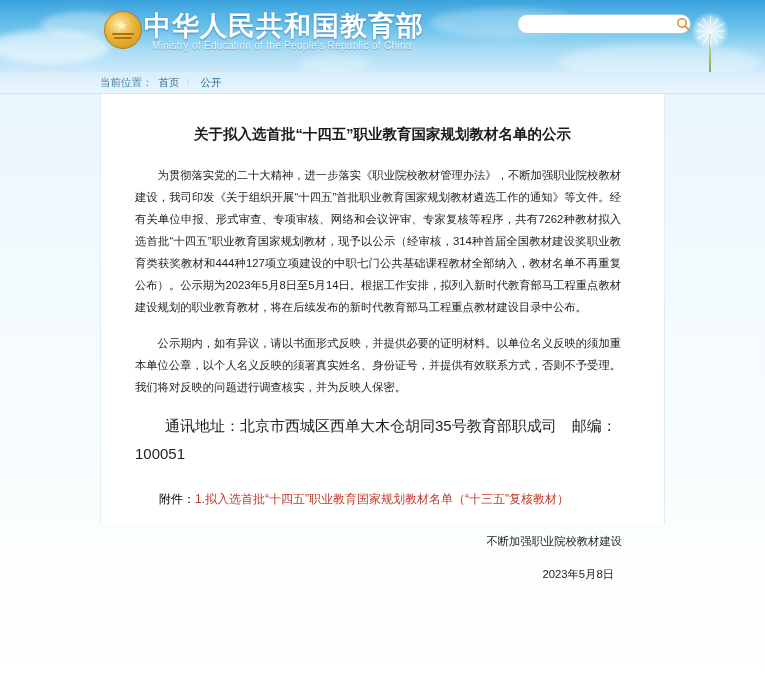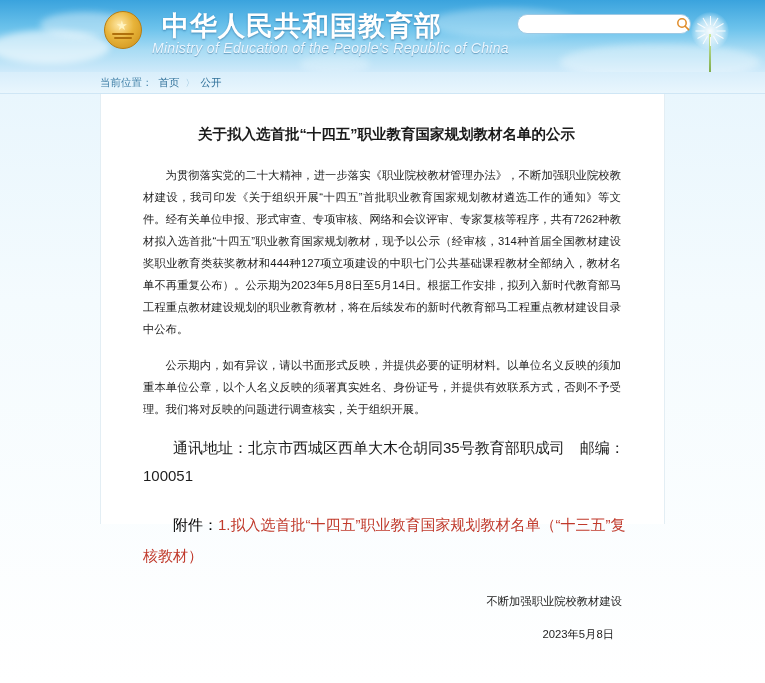--- a/index.html
+++ b/index.html
@@ -49,36 +49,35 @@
   }
   .emblem .bar {
     position: absolute; left: 8px; width: 22px; height: 2px;
     background: #b0700c; border-radius: 1px;
   }
   .emblem .b1 { top: 24px; }
   .emblem .b2 { top: 28px; width: 18px; left: 10px;}
 
   .site-title {
     position: absolute;
-    left: 162px; top: 8px;
+    left: 144px; top: 8px;
     color: #fff;
     font-size: 27px;
     font-weight: bold;
     letter-spacing: 1px;
     text-shadow: 0 1px 2px rgba(0,60,110,0.45);
     font-family: "Liberation Sans", sans-serif;
   }
   .site-subtitle {
     position: absolute;
     left: 152px; top: 40px;
     color: #eaf6ff;
-    font-size: 14px;
+    font-size: 10px;
     letter-spacing: .3px;
     text-shadow: 0 1px 1px rgba(0,60,110,0.4);
-    font-style: italic;
   }
 
   .search-box {
     position: absolute;
     right: 74px; top: 14px;
     width: 174px; height: 20px;
     background: #ffffff;
     border: 1px solid #9ec9e4;
     border-radius: 10px;
     display: flex;
@@ -153,21 +152,20 @@
 
   
   .card {
     position: absolute;
     left: 100px; top: 0;
     width: 565px;
     height: 430px;
     background: #ffffff;
     border-left: 1px solid #e3eef4;
     border-right: 1px solid #e3eef4;
-    padding-left: 8px;
   }
 
   .doc-title {
     margin: 30px 46px 0 46px;
     text-align: center;
     font-size: 14.5px;
     font-weight: bold;
     color: #1a1a1a;
     line-height: 1.5;
   }
@@ -184,21 +182,21 @@
   .info-line {
     margin: 0 34px 18px 34px;
     font-size: 15px;
     color: #1d1d1d;
     text-indent: 2em;
     line-height: 1.9;
   }
 
   .attach {
     margin: 4px 34px 0 34px;
-    font-size: 15px;
+    font-size: 12px;
     line-height: 2.1;
     text-indent: 2em;
   }
   .attach a {
     color: #c0392b;
     text-decoration: none;
   }
   .attach .second { text-indent: 4em; display: block; }
 
   .signer {
@@ -273,21 +271,21 @@
   </div>
 </div>
 
 <div class="body-wrap">
   <div class="card">
 
     <div class="doc-title">关于拟入选首批“十四五”职业教育国家规划教材名单的公示</div>
 
     <div class="doc-body">
       <p>为贯彻落实党的二十大精神，进一步落实《职业院校教材管理办法》，不断加强职业院校教材建设，我司印发《关于组织开展“十四五”首批职业教育国家规划教材遴选工作的通知》等文件。经有关单位申报、形式审查、专项审核、网络和会议评审、专家复核等程序，共有7262种教材拟入选首批“十四五”职业教育国家规划教材，现予以公示（经审核，314种首届全国教材建设奖职业教育类获奖教材和444种127项立项建设的中职七门公共基础课程教材全部纳入，教材名单不再重复公布）。公示期为2023年5月8日至5月14日。根据工作安排，拟列入新时代教育部马工程重点教材建设规划的职业教育教材，将在后续发布的新时代教育部马工程重点教材建设目录中公布。</p>
-      <p>公示期内，如有异议，请以书面形式反映，并提供必要的证明材料。以单位名义反映的须加重本单位公章，以个人名义反映的须署真实姓名、身份证号，并提供有效联系方式，否则不予受理。我们将对反映的问题进行调查核实，关于组织开展。</p>
+      <p>公示期内，如有异议，请以书面形式反映，并提供必要的证明材料。以单位名义反映的须加重本单位公章，以个人名义反映的须署真实姓名、身份证号，并提供有效联系方式，否则不予受理。我们将对反映的问题进行调查核实，并为反映人保密。</p>
     </div>
 
     <div class="info-line">通讯地址：北京市西城区西单大木仓胡同35号教育部职成司　邮编：100051</div>
 
     <div class="attach">
       <span>附件：</span><a href="#">1.拟入选首批“十四五”职业教育国家规划教材名单（“十三五”复核教材）</a>
     </div>
 
     <div class="signer">不断加强职业院校教材建设</div>
     <div class="docdate">2023年5月8日</div>

